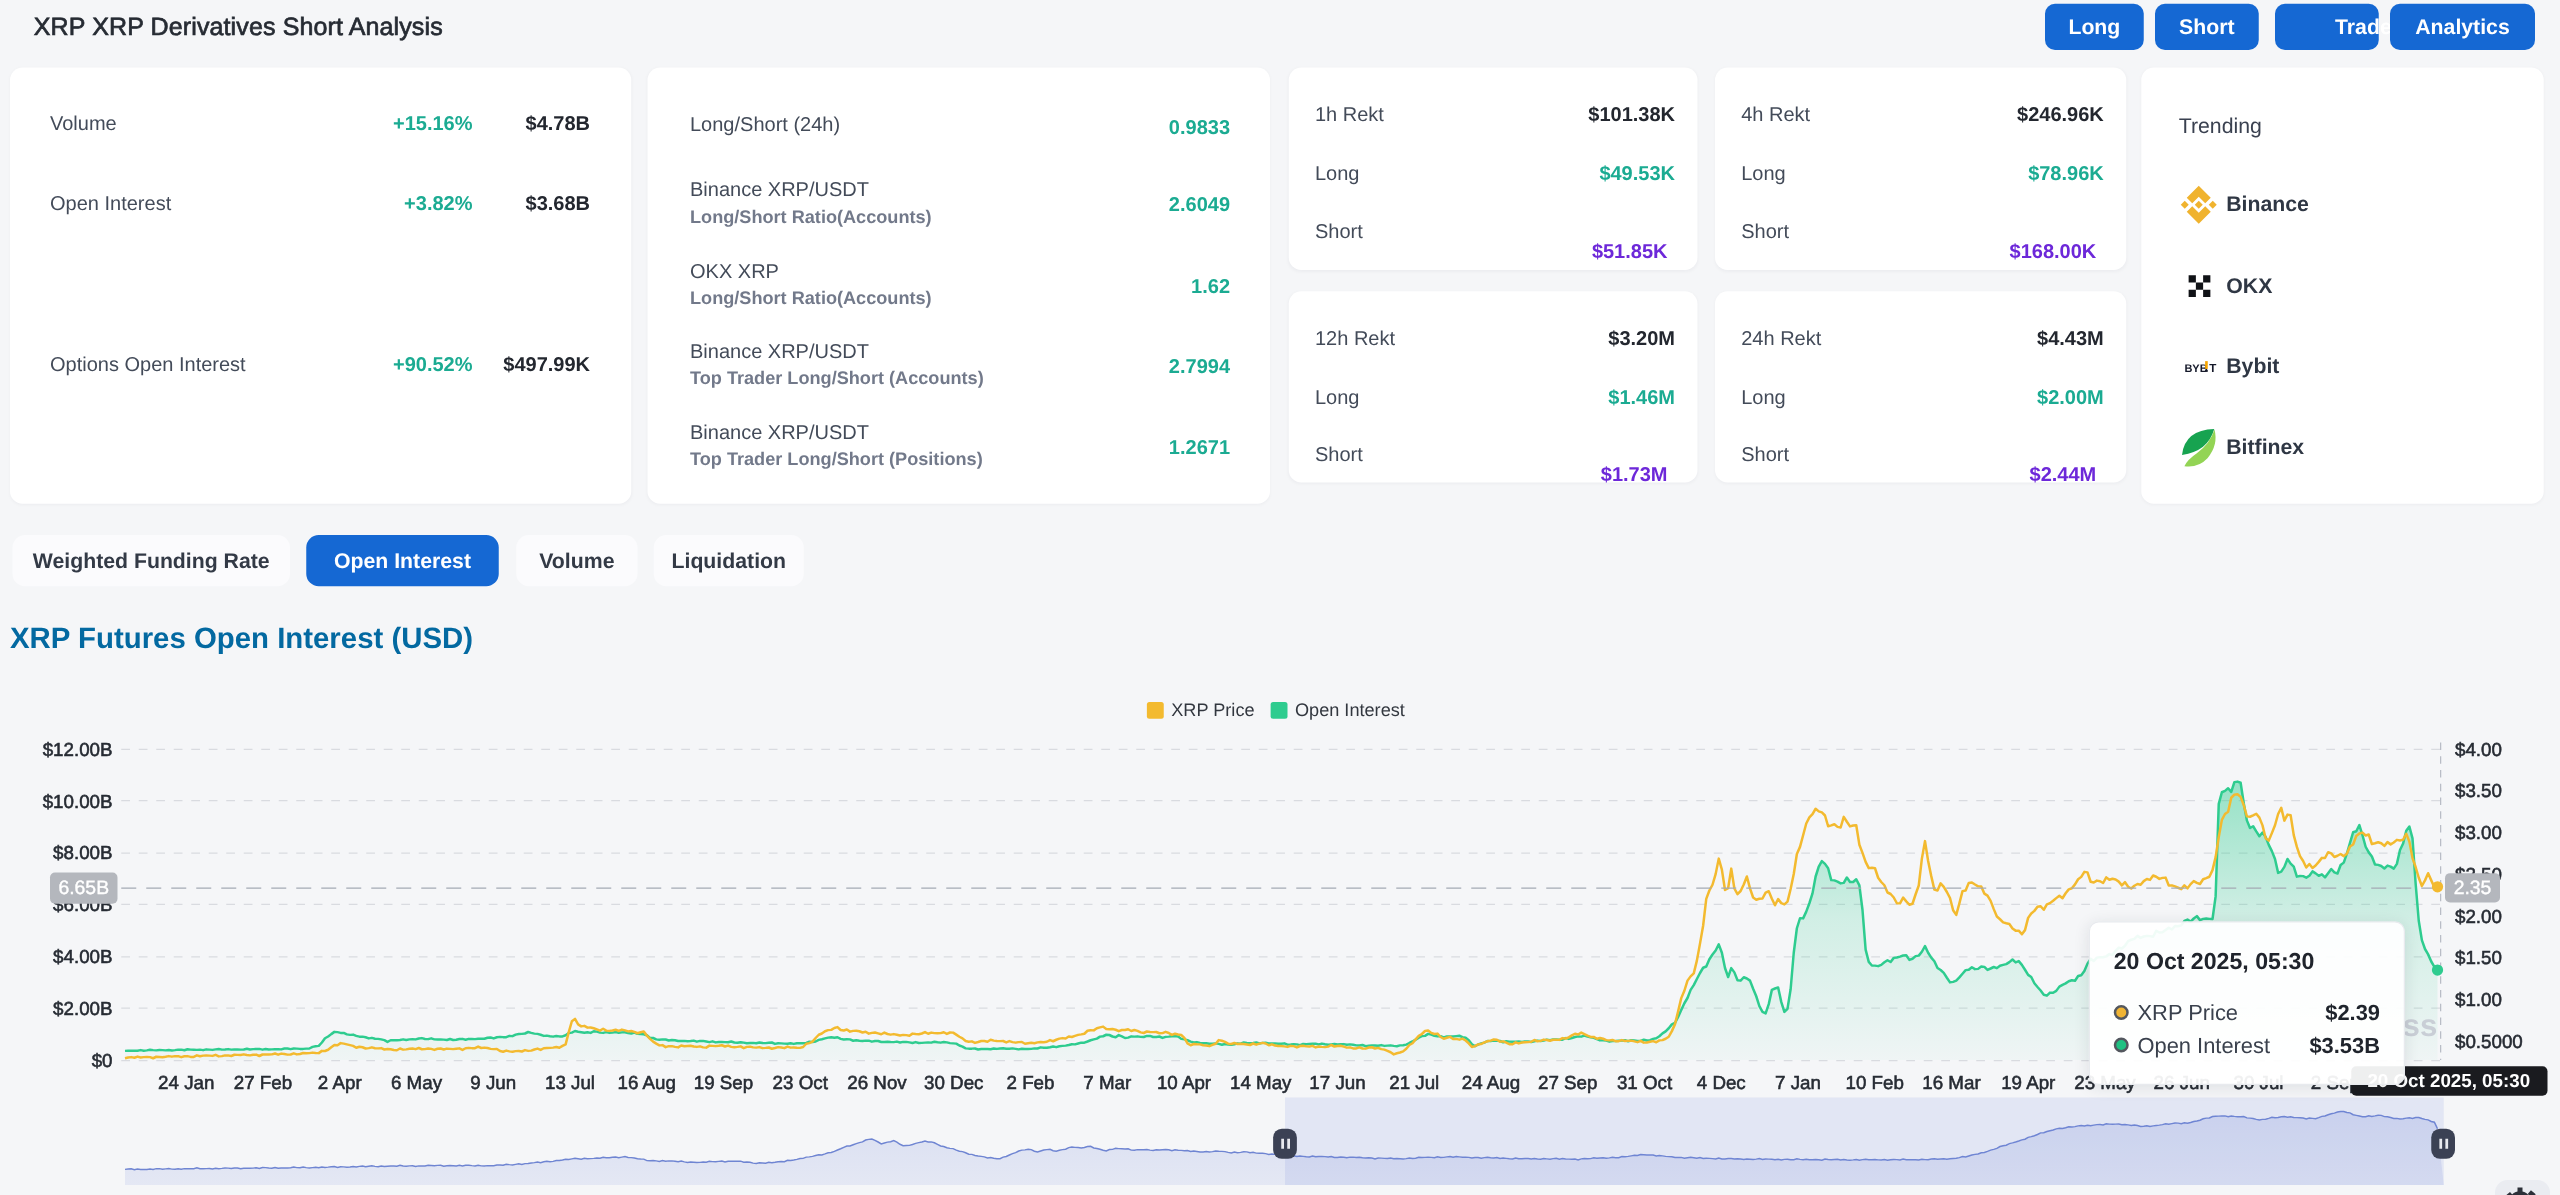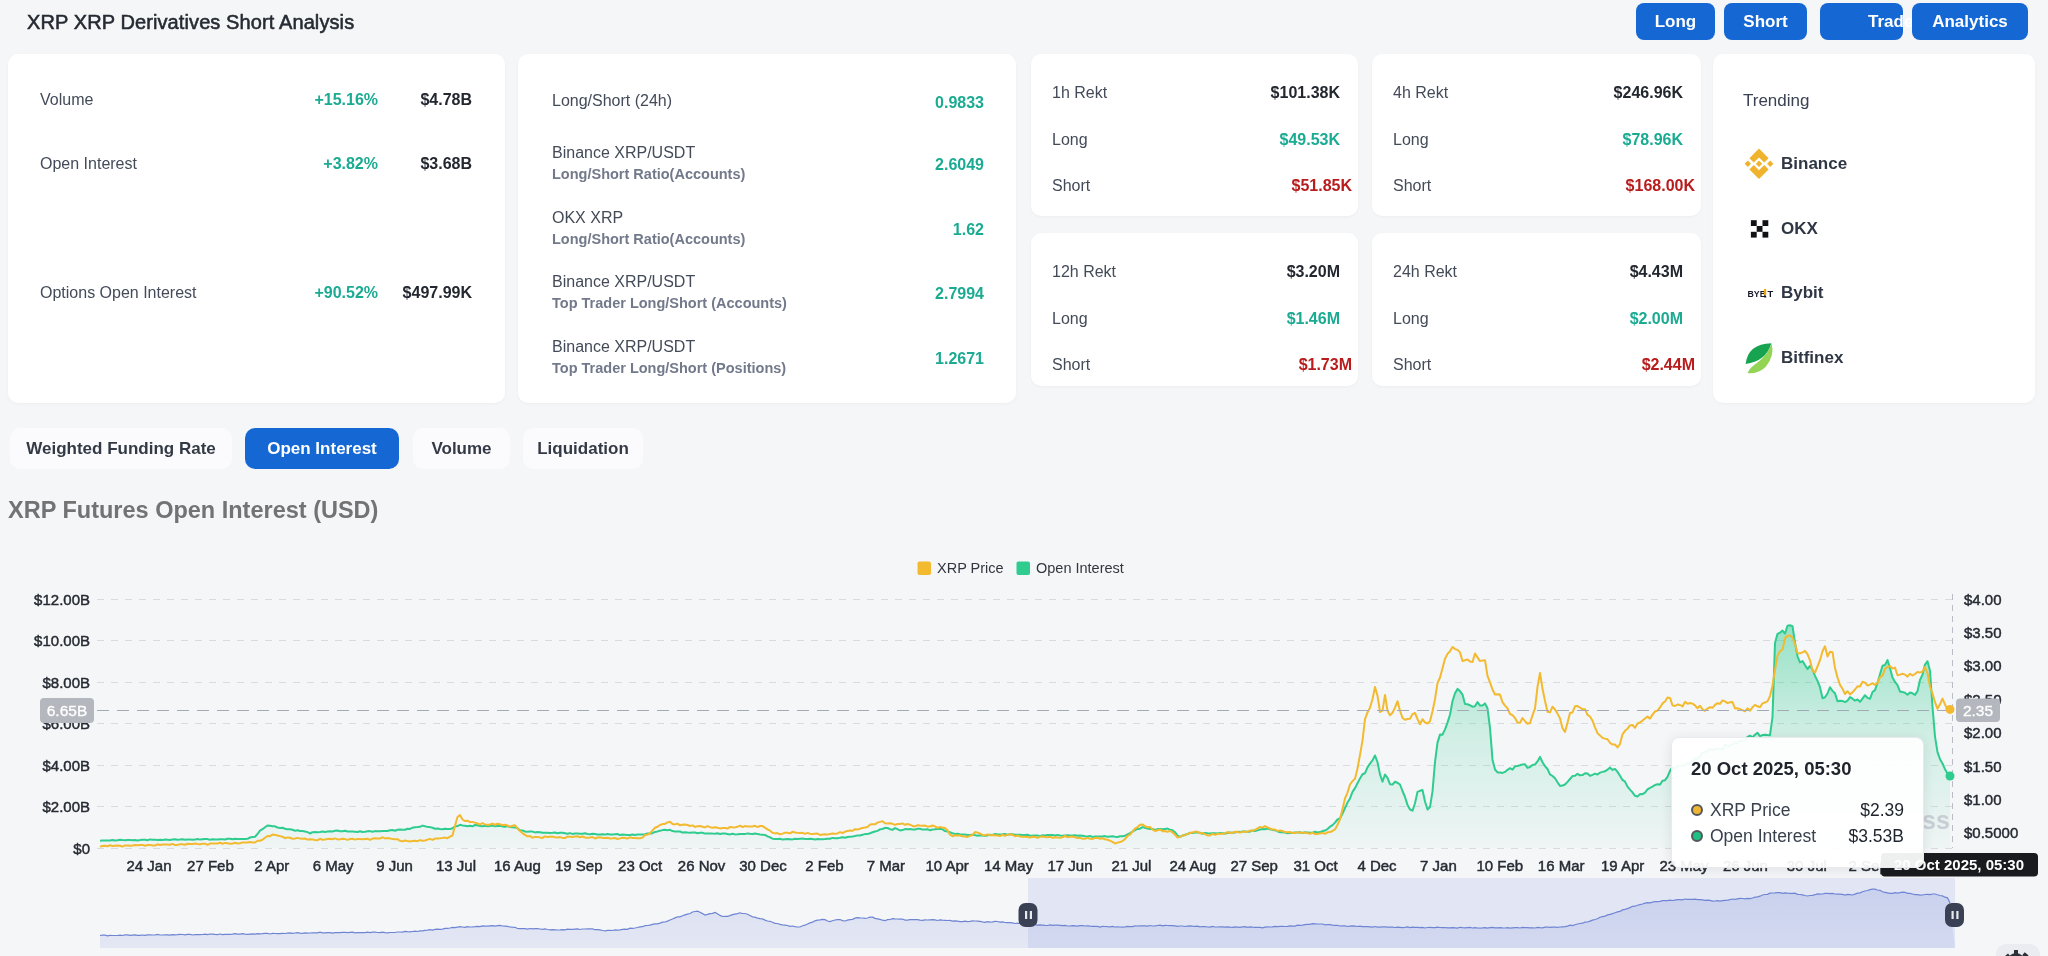--- a/index.html
+++ b/index.html
@@ -7,39 +7,39 @@
 .pagetitle { position:absolute; left:27px; top:11px; font-size:20px; font-weight:500; color:#262b33; letter-spacing:0.1px; -webkit-text-stroke:0.55px #262b33; }
 .btn { position:absolute; top:3px; height:37px; background:#1568d3; border-radius:8px; color:#fff;
   font-size:17px; font-weight:700; text-align:center; line-height:37px; }
 .lab { font-size:16px; font-weight:500; color:#434b59; }
 .sub { font-size:14.5px; font-weight:700; color:#72798a; margin-top:4px; }
 .pct { position:absolute; right:127px; font-size:16px; font-weight:600; color:#1bab92; }
 .val { position:absolute; right:33px; font-size:16px; font-weight:600; color:#23272f;text-align:center; }
 .tval { position:absolute; right:32px; font-size:16px; font-weight:600; color:#1bab92; }
 .dval { position:absolute; right:18px; font-size:16px; font-weight:600; color:#23272f; }
 .gval { position:absolute; right:18px; font-size:16px; font-weight:600; color:#1bab92; }
-.rval { position:absolute; right:6px; font-size:16px; font-weight:600; color:#b91c1c; }
+.rval { position:absolute; right:24px; font-size:16px; font-weight:600; color:#6d28d9;margin-top:16px; }
 .r1 { position:absolute; left:32px; right:0; height:22px; line-height:22px; }
 .rr { position:absolute; left:21px; right:0; height:22px; line-height:22px; }
 .r2 { position:absolute; left:34px; right:0; }
 .r2one { position:absolute; left:34px; right:0; height:24px; line-height:24px; }
 .r2 .tval, .r2one .tval { top:2px; }
 .tab { position:absolute; top:428px; height:41px; border-radius:10px; background:#fbfbfd;
   font-size:17px; font-weight:700; color:#333a46; text-align:center; line-height:41px; }
 .tab.active { background:#1568d3; color:#fff; }
-.charttitle { position:absolute; left:8px; top:497px; font-size:23.5px; font-weight:700; color:#737373; }
+.charttitle { position:absolute; left:8px; top:497px; font-size:23.5px; font-weight:700; color:#0369a1; }
 .trow { position:absolute; left:68px; height:26px; line-height:26px; }
 .tname { font-size:17px; font-weight:700; color:#2f3744; }
 .tooltip { position:absolute; left:1671px; top:737px; width:253px; height:131px; background:rgba(255,255,255,0.93);
   border:1px solid #e8eaee; border-radius:8px; box-shadow:0 2px 12px rgba(30,35,50,0.10); }
 .tt-title { position:absolute; left:19px; top:20px; font-size:18.5px; font-weight:600; color:#20242c; }
 .tt-row { position:absolute; left:19px; right:19px; height:20px; }
 .tt-dot { display:inline-block; width:12px; height:12px; border-radius:50%; border:2.5px solid #53575e; vertical-align:middle; margin-right:7px; margin-top:-3px; }
 .tt-lab { font-size:17.5px; color:#3a414d; }
-.tt-val { position:absolute; right:0; font-size:17.5px; font-weight:400; color:#1f242c; }
+.tt-val { position:absolute; right:0; font-size:17.5px; font-weight:700; color:#1f242c; }
 </style></head>
 <body>
 <div class="pagetitle">XRP XRP Derivatives Short Analysis</div>
 <div class="btn" style="left:1636px;width:79px;">Long</div>
 <div class="btn" style="left:1724px;width:83px;">Short</div>
 <div class="btn" style="left:1820px;width:83px;padding-left:48px;">Trade</div>
 <div class="btn" style="left:1912px;width:116px;">Analytics</div>
 
 <div class="card" style="left:8px;top:54px;width:497px;height:349px">
     <div class="r1" style="top:35px"><span class="lab">Volume</span><span class="pct">+15.16%</span><span class="val">$4.78B</span></div>

